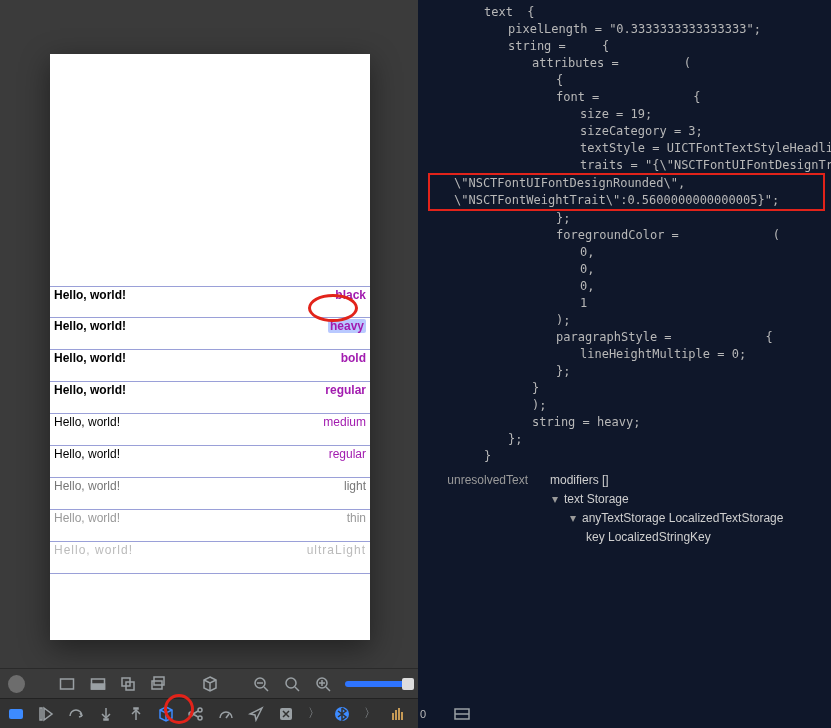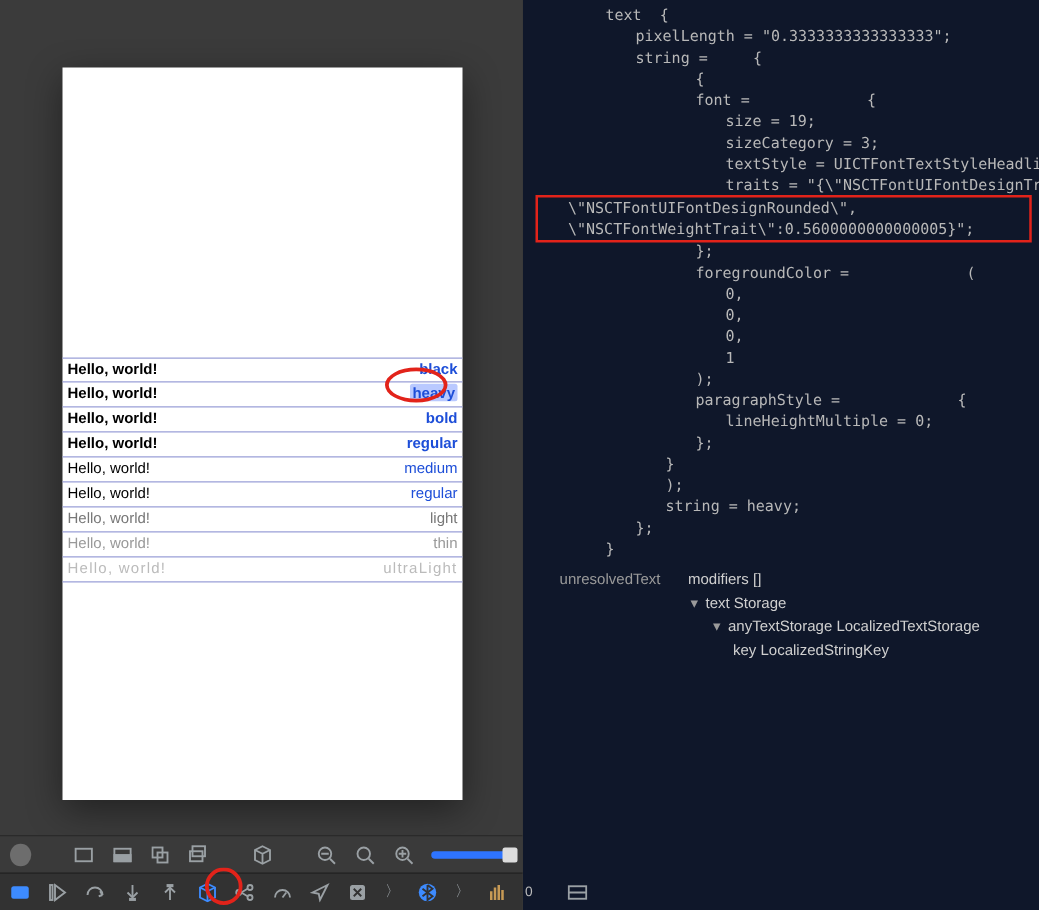--- a/index.html
+++ b/index.html
@@ -3,24 +3,24 @@
 <meta charset="utf-8">
 <style>
   * { box-sizing: border-box; margin: 0; padding: 0; }
   html, body { width: 831px; height: 728px; overflow: hidden; background: #383838; font-family: -apple-system, "Helvetica Neue", Arial, sans-serif; color: #ccc; font-size: 12px; }
   #app { display: flex; width: 100%; height: 100%; }
 
   
   #left { width: 418px; height: 100%; position: relative; background: #3b3b3b; }
   #canvas-wrap { position: absolute; left: 50px; top: 54px; width: 320px; height: 586px; background: #fff; box-shadow: 0 8px 28px rgba(0,0,0,.45); }
   .rowlist { position: absolute; left: 0; top: 232px; width: 100%; }
-  .trow { display: flex; align-items: baseline; justify-content: space-between; border-bottom: 1px solid #9aa0d8; padding: 1px 4px 1px 4px; height: 20px; }
+  .trow { display: flex; align-items: baseline; justify-content: space-between; border-bottom: 1px solid #9aa0d8; padding: 1px 4px 1px 4px; height: 32px; }
   .trow:first-child { border-top: 1px solid #9aa0d8; }
   .hello { color: #000; white-space: nowrap; font-size: 12px; line-height: 14px; }
-  .wgt   { color: #1d4ed8; white-space: nowrap; font-size: 12px; line-height: 14px; text-align: right; }
+  .wgt   { color: #a21caf; white-space: nowrap; font-size: 12px; line-height: 14px; text-align: right; }
 
   .w-black    { font-weight: 900; }
   .w-heavy    { font-weight: 800; }
   .w-bold     { font-weight: 700; }
   .w-semibold { font-weight: 600; }
   .w-medium   { font-weight: 500; }
   .w-regular  { font-weight: 400; }
   .w-light    { font-weight: 300; color:#777; }
   .w-thin     { font-weight: 200; color:#999; }
   .w-ultra    { font-weight: 100; color:#bbb; letter-spacing: 1px; }
@@ -254,20 +254,21 @@
     </div>
 
     <div id="anno-tool" class="anno"></div>
   </div>
 
   <div id="right">
     <div id="lines">
         <div class="l i0">text  {</div>
         <div class="l i1">pixelLength = "0.3333333333333333";</div>
         <div class="l i1">string =     {</div>
+        <div class="l i2">attributes =         (</div>
         <div class="l i3">{</div>
         <div class="l i3">font =             {</div>
         <div class="l i4">size = 19;</div>
         <div class="l i4">sizeCategory = 3;</div>
         <div class="l i4">textStyle = UICTFontTextStyleHeadline;</div>
         <div class="l i4">traits = "{\"NSCTFontUIFontDesignTrait\":</div>
         <div class="l i4l hl">\"NSCTFontUIFontDesignRounded\",
 \"NSCTFontWeightTrait\":0.5600000000000005}";</div>
         <div class="l i3">};</div>
         <div class="l i3">foregroundColor =             (</div>

